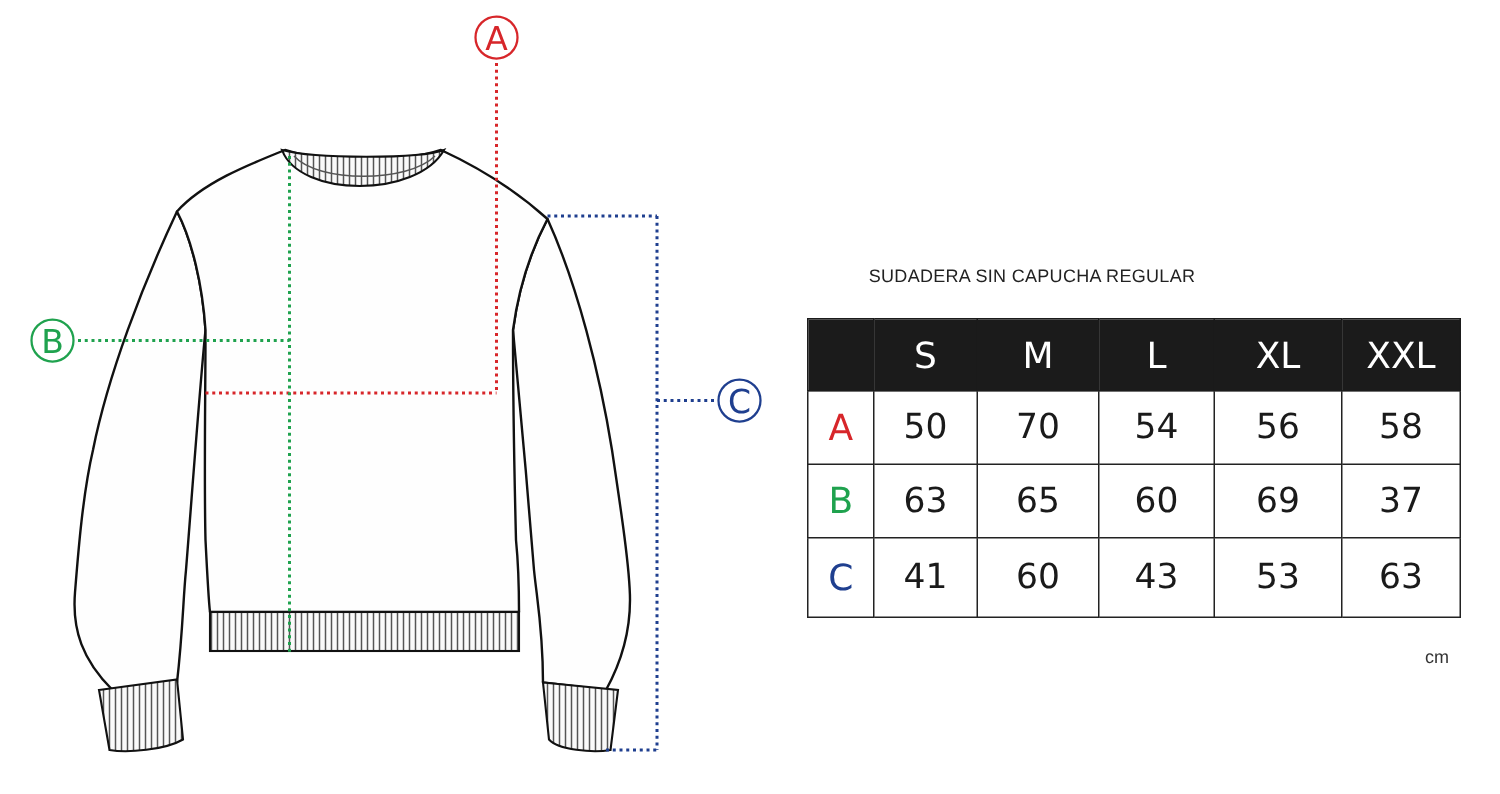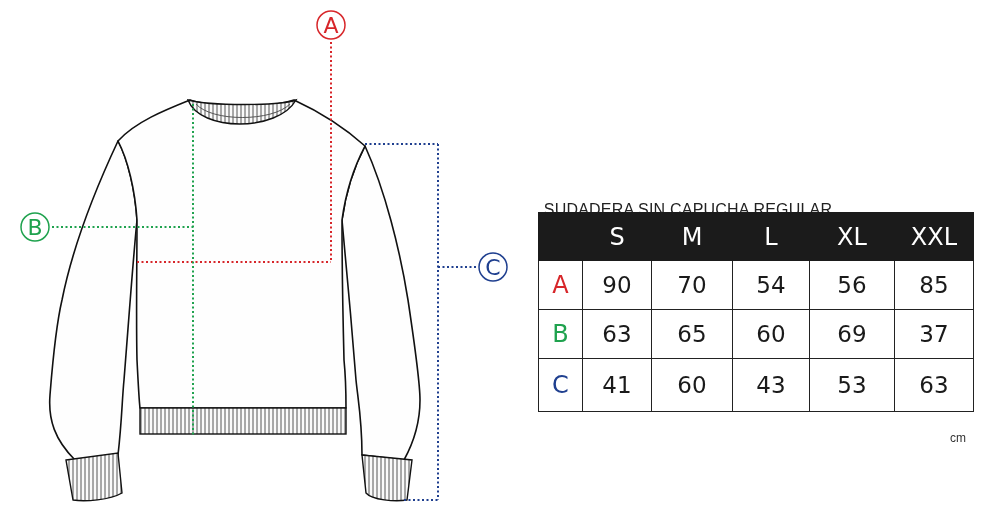--- a/index.html
+++ b/index.html
@@ -1,20 +1,20 @@
 <!DOCTYPE html>
 <html><head>
 <meta charset="utf-8">
 <style>
   html, body { margin: 0; padding: 0; background: #ffffff; }
   body { width: 1000px; height: 529px; position: relative; overflow: hidden;
          font-family: "Liberation Sans", "DejaVu Sans", sans-serif; }
   .drawing { position: absolute; left: 0; top: 0; width: 520px; height: 529px; }
   .title { position: absolute; left: 538px; top: 177px; width: 300px; text-align: center;
-           font-size: 16px; color: #222; letter-spacing: 0.2px; margin-top: 24px; }
+           font-size: 12px; color: #222; letter-spacing: 0.2px; }
   .size-table { position: absolute; left: 538px; top: 212px; border-collapse: collapse;
                 table-layout: fixed; }
   .size-table th, .size-table td { border: 1.5px solid #222; text-align: center; padding: 0;
                 font-family: "DejaVu Sans", sans-serif; font-weight: normal; }
   .size-table thead th { background: #1b1b1b; color: #ffffff; font-size: 24px; height: 47px;
                 border-color: #1b1b1b; }
   .size-table tbody td { font-size: 23px; color: #1a1a1a; height: 48px; background: #fff; }
   .size-table tbody td.row-key { font-size: 24px; }
   .unit { position: absolute; left: 950px; top: 431px; font-size: 12px; color: #333; }
 </style>
@@ -93,25 +93,25 @@
       <th>S</th>
       <th>M</th>
       <th>L</th>
       <th>XL</th>
       <th>XXL</th>
     </tr>
   </thead>
   <tbody>
     <tr>
       <td class="row-key" style="color:#d7262a">A</td>
-      <td>90</td>
+      <td>50</td>
       <td>70</td>
       <td>54</td>
       <td>56</td>
-      <td>85</td>
+      <td>58</td>
     </tr>
     <tr>
       <td class="row-key" style="color:#1fa24e">B</td>
       <td>63</td>
       <td>65</td>
       <td>60</td>
       <td>69</td>
       <td>37</td>
     </tr>
     <tr>

